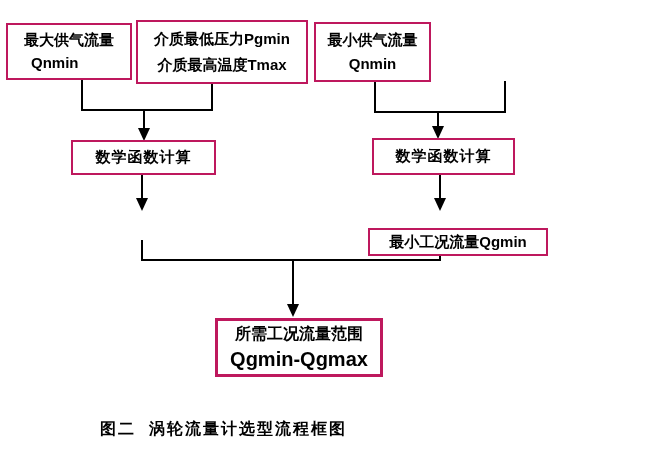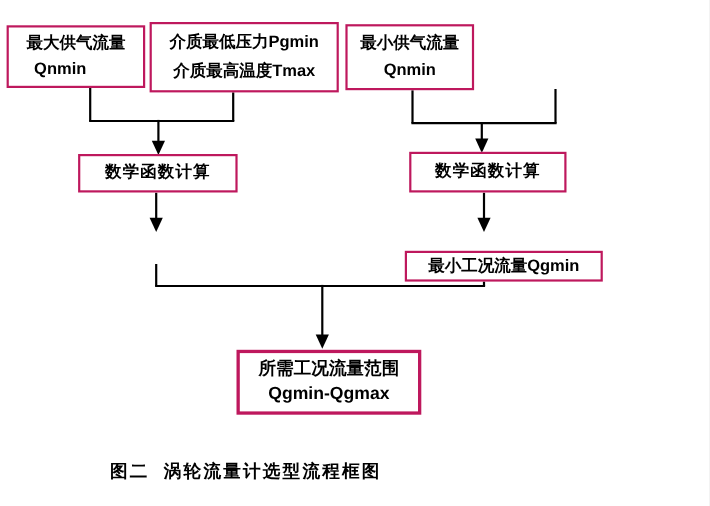--- a/index.html
+++ b/index.html
@@ -38,21 +38,21 @@
   #node-qnmin   { left: 314px; top: 22px;  width: 117px; height: 60px; font-size: 15px; }
   #node-pgmax   { left: 441px; top: 20px;  width: 177px; height: 61px; font-size: 15px; }
   
   #node-calc-left  { left: 71px;  top: 140px; width: 145px; height: 35px; font-size: 15px; letter-spacing: 1px; }
   #node-calc-right { left: 372px; top: 138px; width: 143px; height: 37px; font-size: 15px; letter-spacing: 1px; }
   
   #node-qgmax { left: 58px;  top: 212px; width: 167px; height: 28px; font-size: 15px; }
   #node-qgmin { left: 358px; top: 228px; width: 180px; height: 28px; font-size: 15px; margin-left: 10px; }
   
   #node-result { left: 215px; top: 318px; width: 168px; height: 59px; border-width: 3px; font-size: 16px; }
-  #node-result .ln2 { font-size: 16px; }
+  #node-result .ln2 { font-size: 20px; }
   
   #caption {
     position: absolute;
     left: 100px; top: 419px; width: 410px;
     font-size: 16px;
     font-weight: bold;
     letter-spacing: 2px;
     white-space: pre;
   }
 </style>

